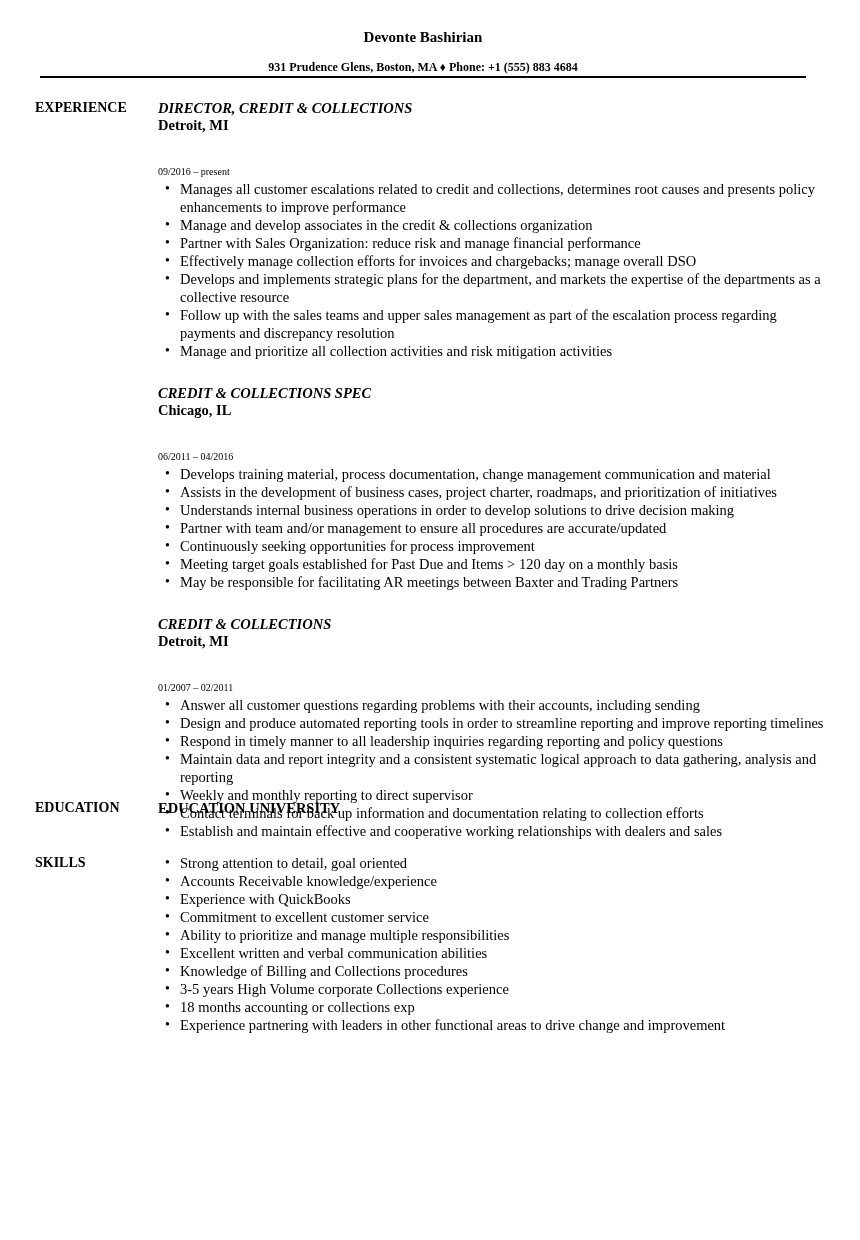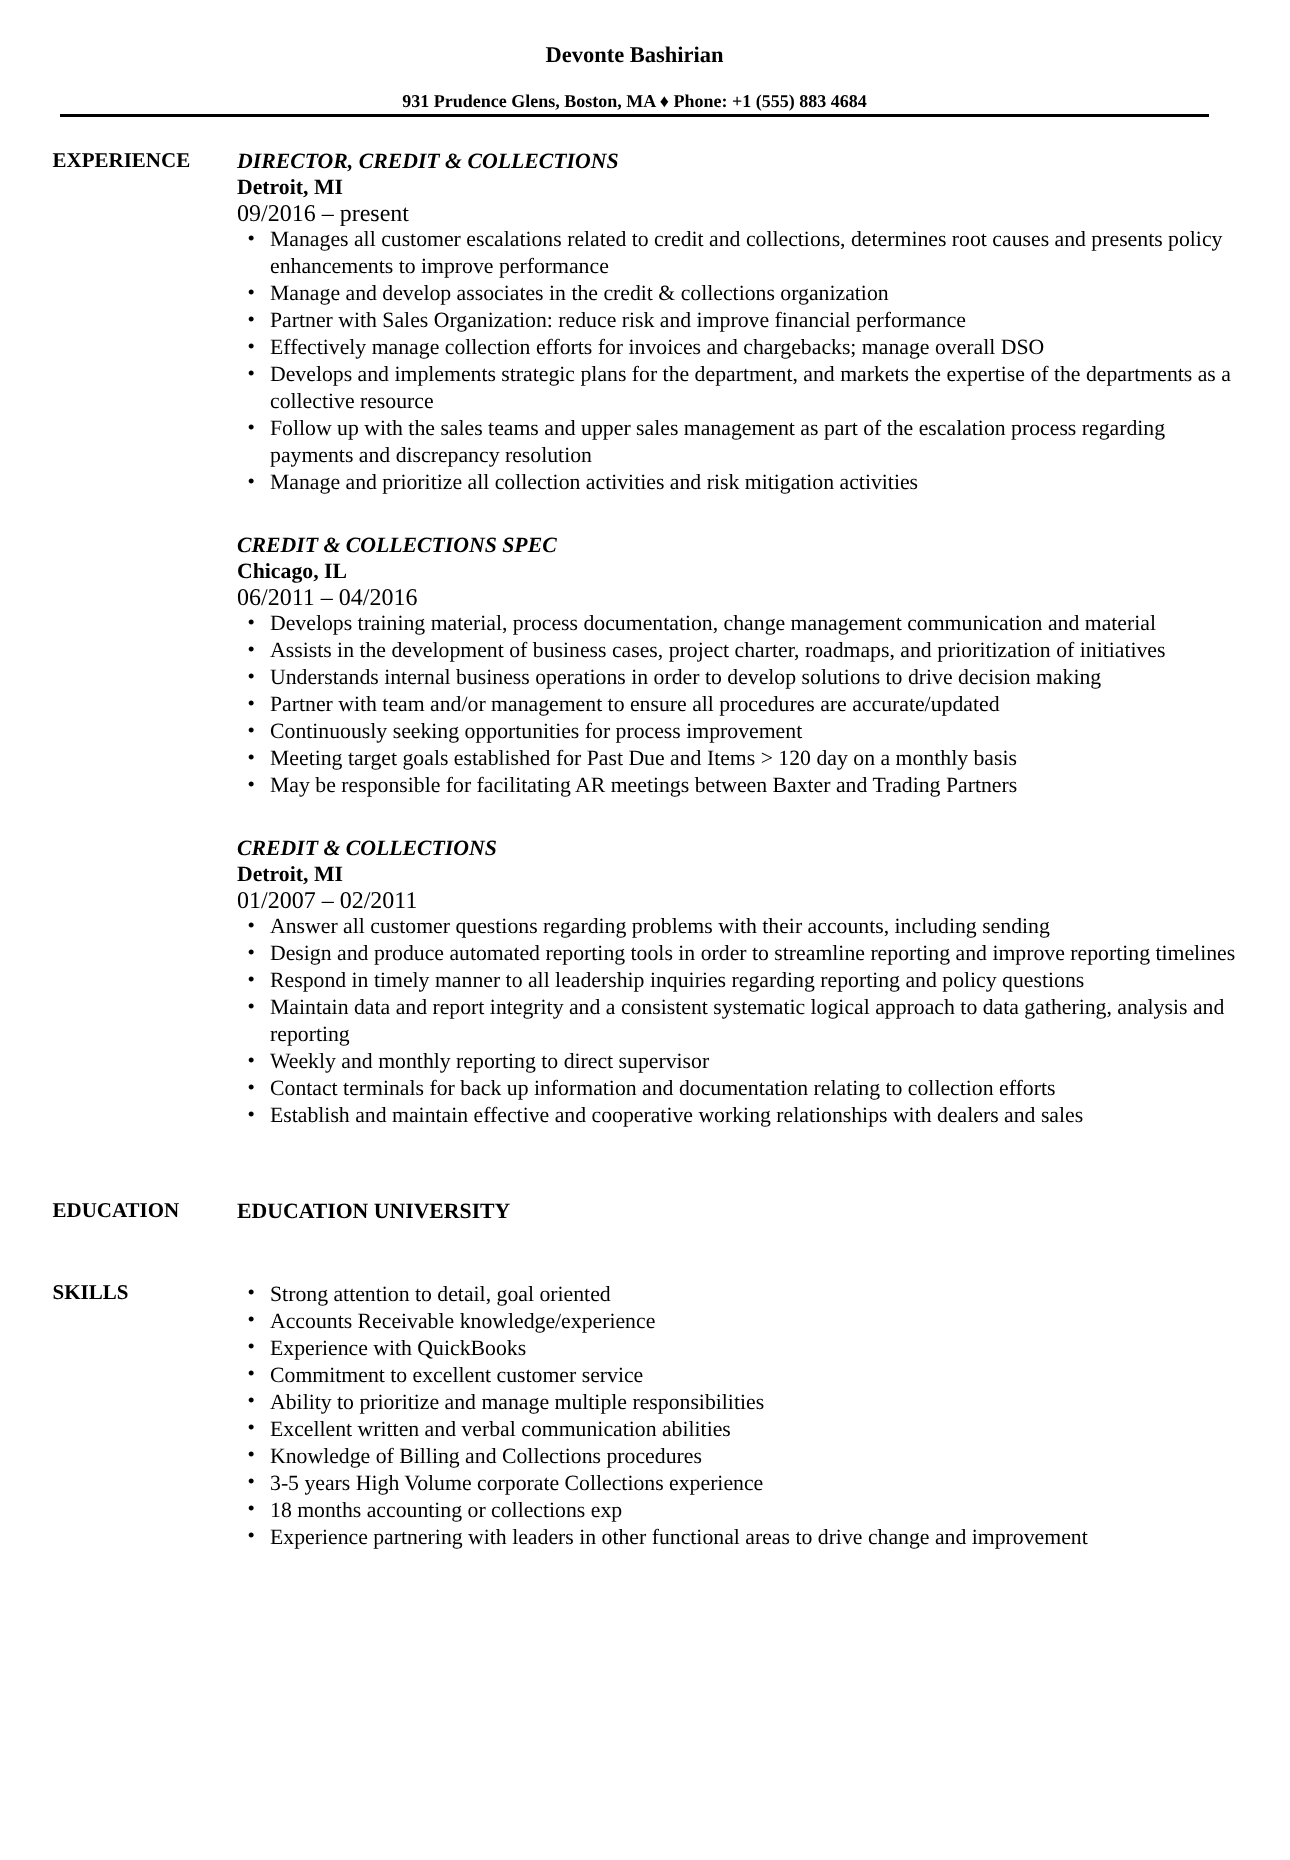--- a/index.html
+++ b/index.html
@@ -69,22 +69,23 @@
       font-weight: bold;
       line-height: 18px;
       font-style: italic;
     }
     .job-location {
       font-size: 14.5px;
       font-weight: bold;
       line-height: 17px;
     }
     .job-dates {
-      font-size: 16px;
+      font-size: 10px;
       line-height: 17px;
+      margin-top: 29px;
     }
     ul.bullets {
       list-style: none;
       margin: 0;
       padding: 0;
     }
     ul.bullets li {
       position: relative;
       padding-left: 22px;
       font-size: 14.5px;
@@ -120,21 +121,21 @@
 <div class="section" style="top:99px;">
   <div class="section-label">EXPERIENCE</div>
   <div class="section-body" id="experience-body">
       <div class="job">
         <div class="job-title">DIRECTOR, CREDIT &amp; COLLECTIONS</div>
         <div class="job-location">Detroit, MI</div>
         <div class="job-dates">09/2016 – present</div>
         <ul class="bullets">
           <li><span class="dot">•</span><span>Manages all customer escalations related to credit and collections, determines root causes and presents policy enhancements to improve performance</span></li>
           <li><span class="dot">•</span><span>Manage and develop associates in the credit &amp; collections organization</span></li>
-          <li><span class="dot">•</span><span>Partner with Sales Organization: reduce risk and improve financial performance</span></li>
+          <li><span class="dot">•</span><span>Partner with Sales Organization: reduce risk and manage financial performance</span></li>
           <li><span class="dot">•</span><span>Effectively manage collection efforts for invoices and chargebacks; manage overall DSO</span></li>
           <li><span class="dot">•</span><span>Develops and implements strategic plans for the department, and markets the expertise of the departments as a collective resource</span></li>
           <li><span class="dot">•</span><span>Follow up with the sales teams and upper sales management as part of the escalation process regarding payments and discrepancy resolution</span></li>
           <li><span class="dot">•</span><span>Manage and prioritize all collection activities and risk mitigation activities</span></li>
         </ul>
       </div>
       <div class="job">
         <div class="job-title">CREDIT &amp; COLLECTIONS SPEC</div>
         <div class="job-location">Chicago, IL</div>
         <div class="job-dates">06/2011 – 04/2016</div>

